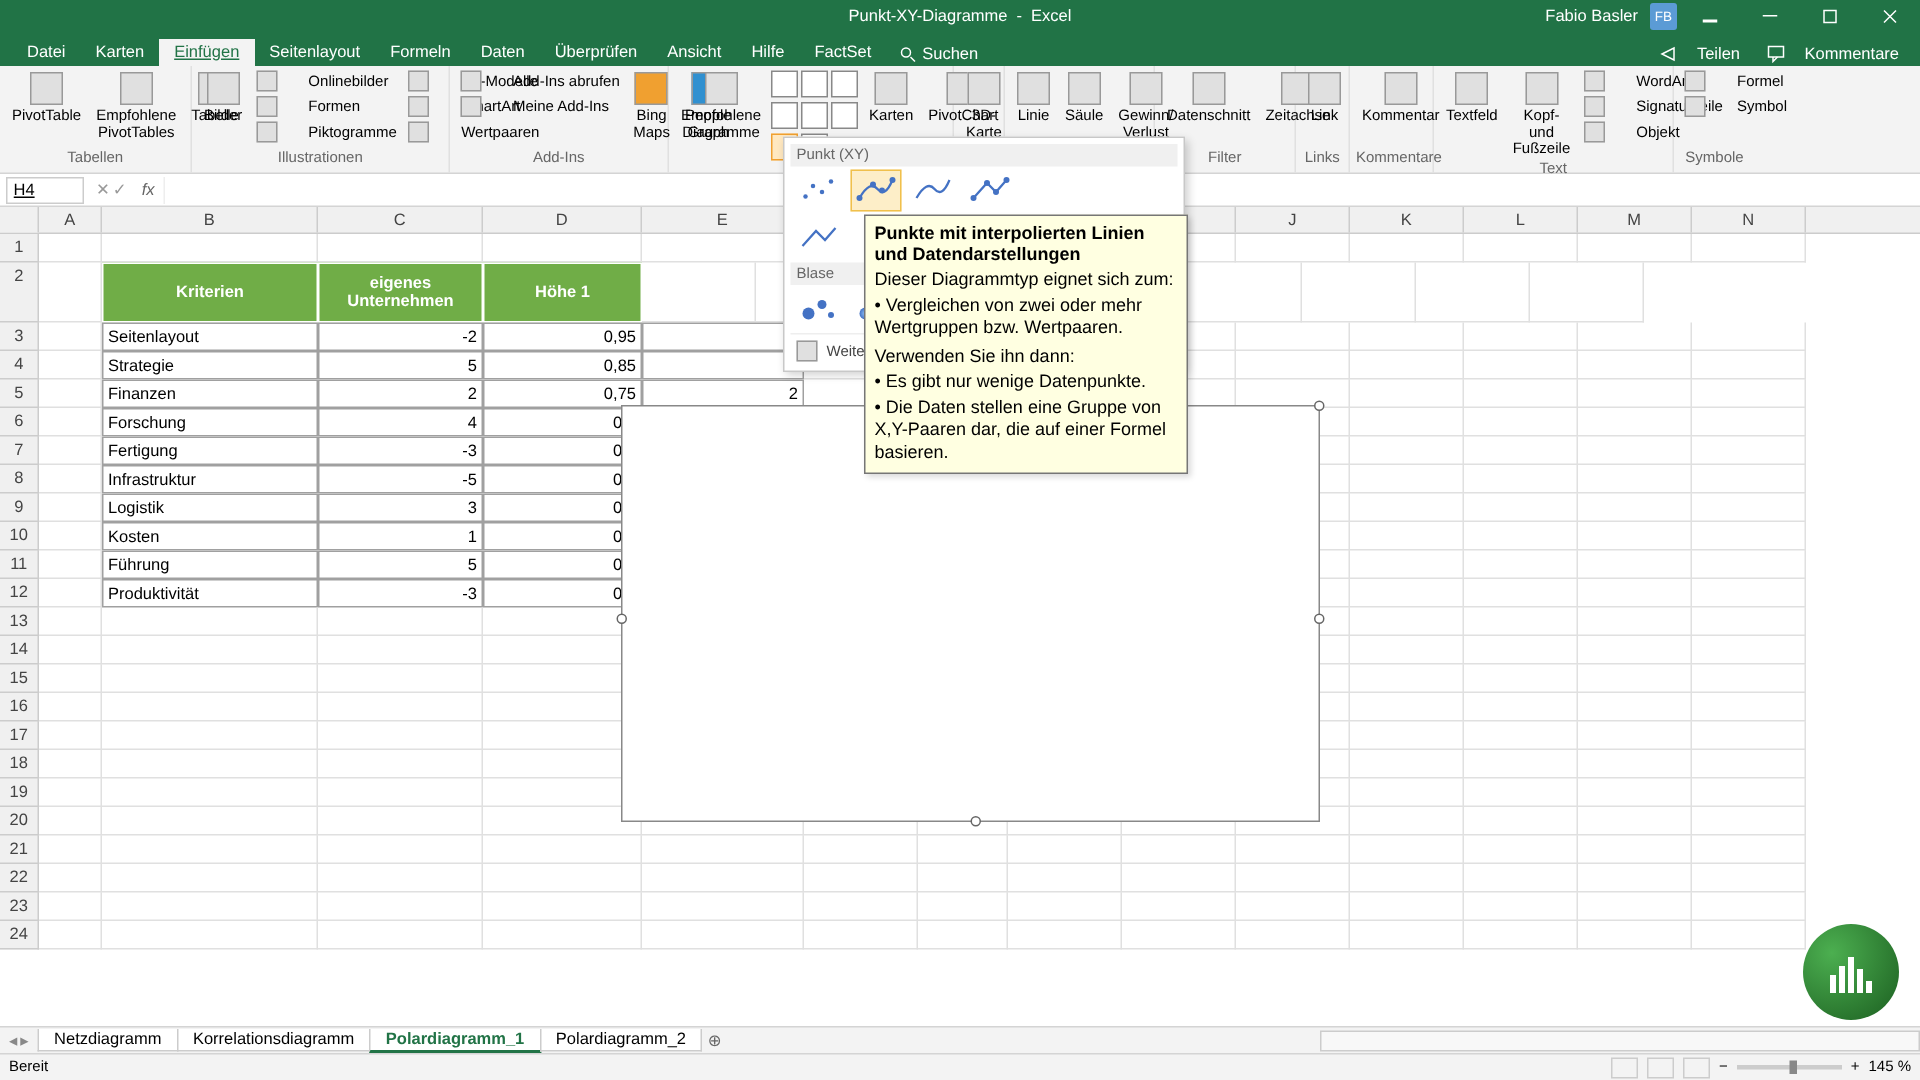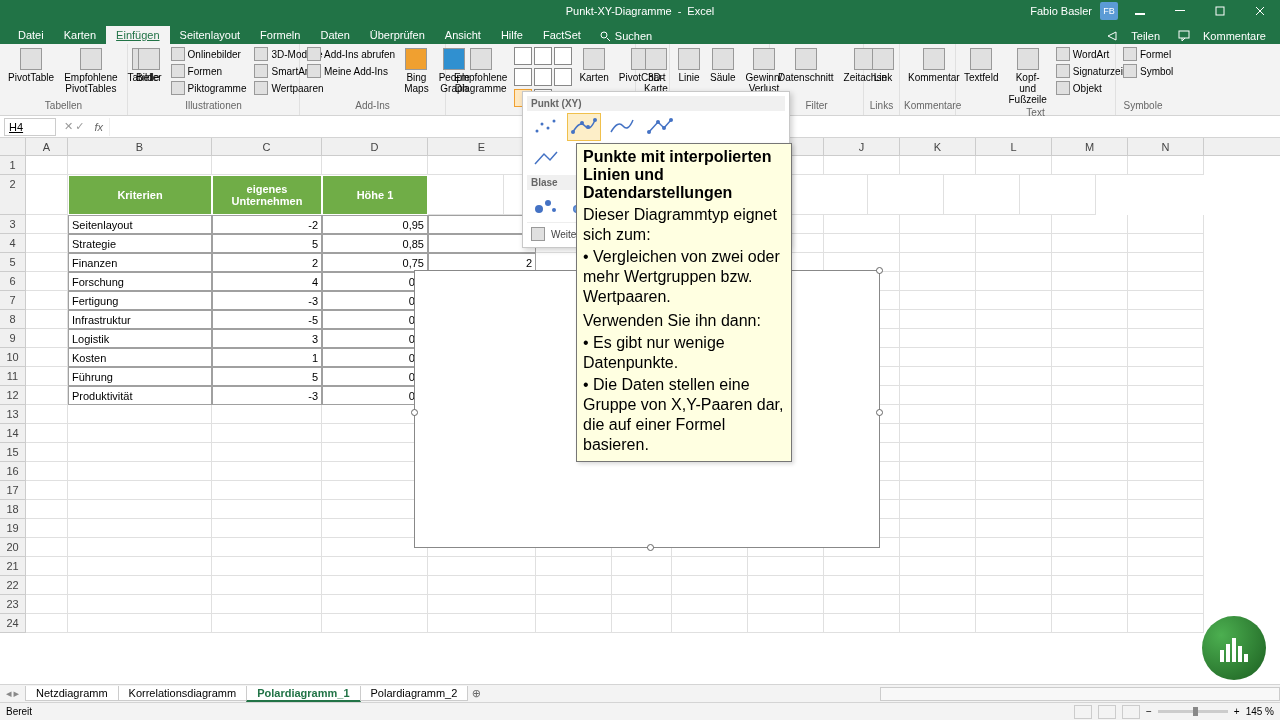--- a/index.html
+++ b/index.html
@@ -26,21 +26,21 @@
 .search-box { display: flex; align-items: center; gap: 4px; padding: 2px 8px; }
 
 
 .ribbon { height: 72px; background: #f3f3f3; border-bottom: 1px solid #d4d4d4; display: flex; position: relative; }
 .ribbon-group { border-right: 1px solid #e0e0e0; padding: 2px 4px; display: flex; flex-direction: column; justify-content: space-between; }
 .ribbon-group-label { text-align: center; font-size: 10px; color: #666; padding-bottom: 2px; }
 .ribbon-group-content { display: flex; align-items: flex-start; gap: 2px; flex: 1; }
 .ribbon-big-btn { display: flex; flex-direction: column; align-items: center; justify-content: center; padding: 2px 4px; cursor: pointer; line-height: 1.1; font-size: 10px; text-align: center; }
 .ribbon-big-btn .ico { width: 22px; height: 22px; background: #e0e0e0; margin-bottom: 2px; border: 1px solid #999; }
 .ribbon-small-row { display: flex; flex-direction: column; gap: 1px; }
-.ribbon-small-btn { display: flex; align-items: center; gap: 3px; padding: 1px 3px; cursor: pointer; font-size: 10px; white-space: nowrap; }
+.ribbon-small-btn { display: flex; align-items: center; gap: 21px; padding: 1px 3px; cursor: pointer; font-size: 10px; white-space: nowrap; }
 .ribbon-small-btn .sico { width: 14px; height: 14px; background: #e0e0e0; border: 1px solid #999; }
 .chart-ico { width: 18px; height: 18px; border: 1px solid #888; background: #fff; display:inline-block; margin: 1px; }
 
 
 .formula-bar { height: 22px; border-bottom: 1px solid #d4d4d4; display: flex; align-items: center; background: #fff; }
 .name-box { width: 52px; height: 18px; border: 1px solid #ccc; margin: 0 4px; padding: 0 4px; font-size: 11px; text-decoration: underline; }
 .formula-controls { display: flex; gap: 2px; padding: 0 4px; color: #999; }
 .fx { font-style: italic; padding: 0 6px; color: #666; }
 .formula-input { flex: 1; height: 18px; border: none; border-left: 1px solid #eee; padding-left: 6px; }
 
@@ -60,28 +60,28 @@
 .th-cell { background: #70ad47; color: #fff; text-align: center; font-weight: bold; border: 1px solid #fff; display: flex; align-items: center; justify-content: center; line-height: 1.1; }
 .td-cell { border: 1px solid #a0a0a0; background: #fff; }
 .td-right { text-align: right; }
 
 
 .chart-obj { position: absolute; border: 1px solid #888; background: #fff; }
 .chart-handle { width: 7px; height: 7px; background: #fff; border: 1px solid #666; position: absolute; border-radius: 50%; }
 
 
 .chart-dropdown { position: absolute; top: 91px; left: 522px; background: #fff; border: 1px solid #c8c8c8; box-shadow: 2px 2px 6px rgba(0,0,0,0.2); z-index: 100; padding: 4px; width: 268px; }
-.dd-header { font-size: 10px; color: #666; padding: 2px 4px; background: #f0f0f0; font-weight: bold; }
+.dd-header { font-size: 10px; color: #666; padding: 2px 4px; background: #f0f0f0; }
 .dd-row { display: flex; gap: 4px; padding: 2px; }
 .dd-opt { width: 34px; height: 28px; border: 1px solid transparent; display: flex; align-items: center; justify-content: center; cursor: pointer; }
 .dd-opt.hover { border: 1px solid #f0c04c; background: #fdeec8; }
 .dd-link { font-size: 10px; color: #444; padding: 4px 4px 2px 4px; display: flex; align-items: center; gap: 6px; border-top: 1px solid #eee; }
 
 
-.tooltip { position: absolute; top: 143px; left: 576px; width: 216px; background: #ffffe1; border: 1px solid #767676; padding: 4px 6px; font-size: 16px; z-index: 101; box-shadow: 2px 2px 4px rgba(0,0,0,0.15); }
+.tooltip { position: absolute; top: 143px; left: 576px; width: 216px; background: #ffffe1; border: 1px solid #767676; padding: 4px 6px; font-size: 12px; z-index: 101; box-shadow: 2px 2px 4px rgba(0,0,0,0.15); }
 .tooltip .tt-title { font-weight: bold; margin-bottom: 3px; }
 .tooltip .tt-line { margin-bottom: 2px; line-height: 1.25; }
 
 
 .sheet-tabs { position: absolute; bottom: 18px; left: 0; right: 0; height: 18px; background: #f3f3f3; border-top: 1px solid #d4d4d4; display: flex; align-items: center; font-size: 11px; }
 .sheet-nav { display: flex; gap: 2px; padding: 0 6px; color: #888; }
 .sheet-tab { padding: 1px 10px; border: 1px solid #ccc; border-top: none; background: #fff; cursor: pointer; margin-right: -1px; }
 .sheet-tab.active { background: #fff; border-bottom: 2px solid #217346; font-weight: bold; color: #217346; }
 .sheet-add { width: 18px; text-align: center; cursor: pointer; color: #666; }
 .sheet-scroll { margin-left: auto; width: 400px; height: 14px; border: 1px solid #ccc; background: #f8f8f8; position: relative; }

